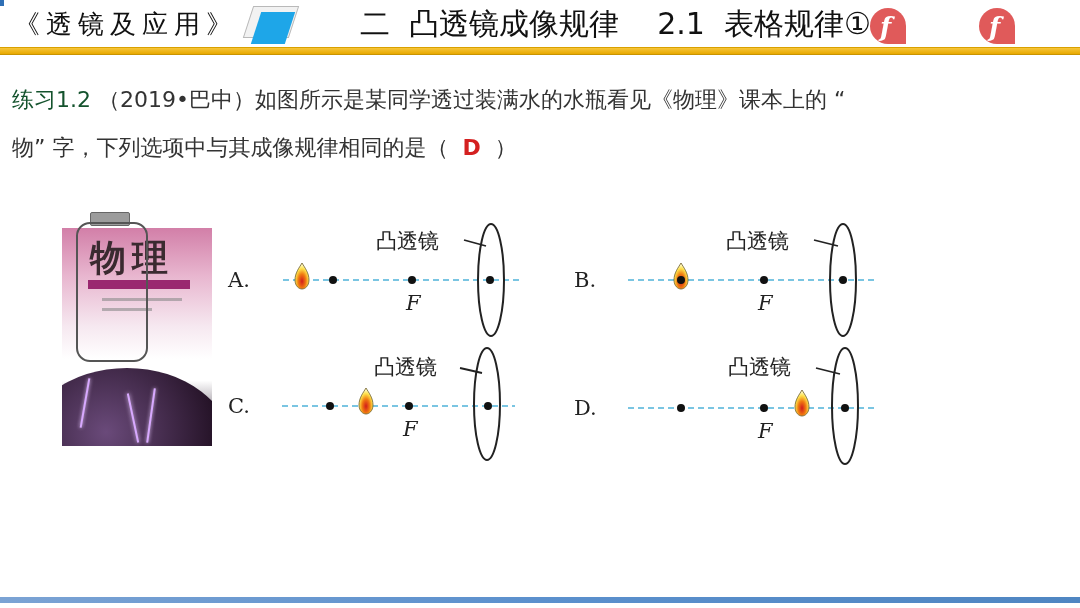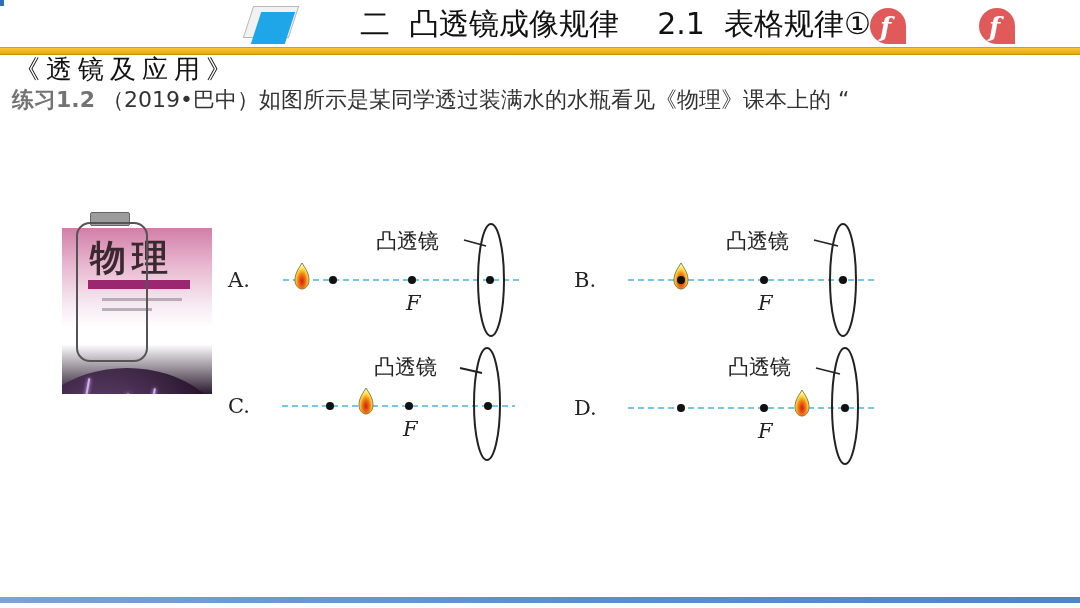--- a/index.html
+++ b/index.html
@@ -8,21 +8,21 @@
     background:#ffffff;
     font-family:"DejaVu Sans", "Liberation Sans", sans-serif;
     color:#1f1f1f;
   }
   .abs { position:absolute; }
   
   .header { left:0; top:0; width:1080px; height:52px; background:#fff; }
   .corner-mark { left:0; top:0; width:4px; height:6px; background:#2f6fb5; }
   .course-title {
     left:14px; top:6px; font-family:"DejaVu Serif","Liberation Serif",serif;
-    font-size:26px; letter-spacing:6px; color:#111; line-height:36px;margin-top:45px;
+    font-size:26px; letter-spacing:6px; color:#111; line-height:36px;
   }
   .parallelogram-back {
     left:248px; top:6px; width:44px; height:30px;
     border:1px solid #b9b9b9; background:#f2f2f2;
     transform:skewX(-18deg);
   }
   .parallelogram-front {
     left:256px; top:12px; width:34px; height:32px;
     background:#1ea6e8; transform:skewX(-18deg);
   }
@@ -39,25 +39,25 @@
     font-family:"DejaVu Serif","Liberation Serif",serif; font-style:italic; font-weight:bold;
     font-size:26px; line-height:30px;
   }
   .header-rule {
     left:0; top:47px; width:1080px; height:6px;
     background:linear-gradient(#f7c53a,#e8a900);
     border-top:1px solid #d9a100; border-bottom:1px solid #c99400;
   }
   
   .question { left:12px; top:76px; width:1040px; font-size:22px; line-height:48px; color:#333; }
-  .q-label { color:#737373; font-weight:bold;margin-top:48px; }
+  .q-label { color:#14532d; font-weight:normal;margin-top:48px; }
   .q-answer { color:#d42020; font-weight:bold; padding:0 14px; }
   
   .book {
-    left:62px; top:228px; width:150px; height:166px; overflow:hidden;
+    left:62px; top:228px; width:150px; height:218px; overflow:hidden;
     background:linear-gradient(180deg,#d27fa8 0%,#e8b6cf 22%,#f6e8f0 45%,#ffffff 60%,#ffffff 70%,#2a1a2e 100%);
   }
   .book-dark {
     position:absolute; left:-40px; top:140px; width:210px; height:160px;
     border-radius:50%; background:radial-gradient(circle at 40% 40%,#6a4a7a,#241226 70%);
   }
   .book-title {
     position:absolute; left:28px; top:6px; font-family:"DejaVu Serif","Liberation Serif",serif;
     font-weight:bold; font-size:36px; color:#3a2a30; letter-spacing:6px;
   }
@@ -97,20 +97,21 @@
 <div class="abs flash-icon" style="left:870px;">
     <span>f</span>
   </div>
 <div class="abs flash-icon" style="left:979px;">
     <span>f</span>
   </div>
 <div class="abs header-rule"></div>
 
 <div class="abs question">
   <div><span class="q-label">练习1.2</span><span> （2019•巴中）如图所示是某同学透过装满水的水瓶看见《物理》课本上的 “</span></div>
+  <div><span>物” 字，下列选项中与其成像规律相同的是（</span><span class="q-answer">D</span><span>）</span></div>
 </div>
 
 <div class="abs book">
   <div class="book-dark"></div>
   <div class="book-title">物理</div>
   <div class="book-band"></div>
   <div class="book-small"></div>
   <div class="book-small2"></div>
   <div class="lightning" style="left:22px;top:150px;height:50px;transform:rotate(10deg);"></div>
   <div class="lightning" style="left:70px;top:165px;height:50px;transform:rotate(-12deg);"></div>

